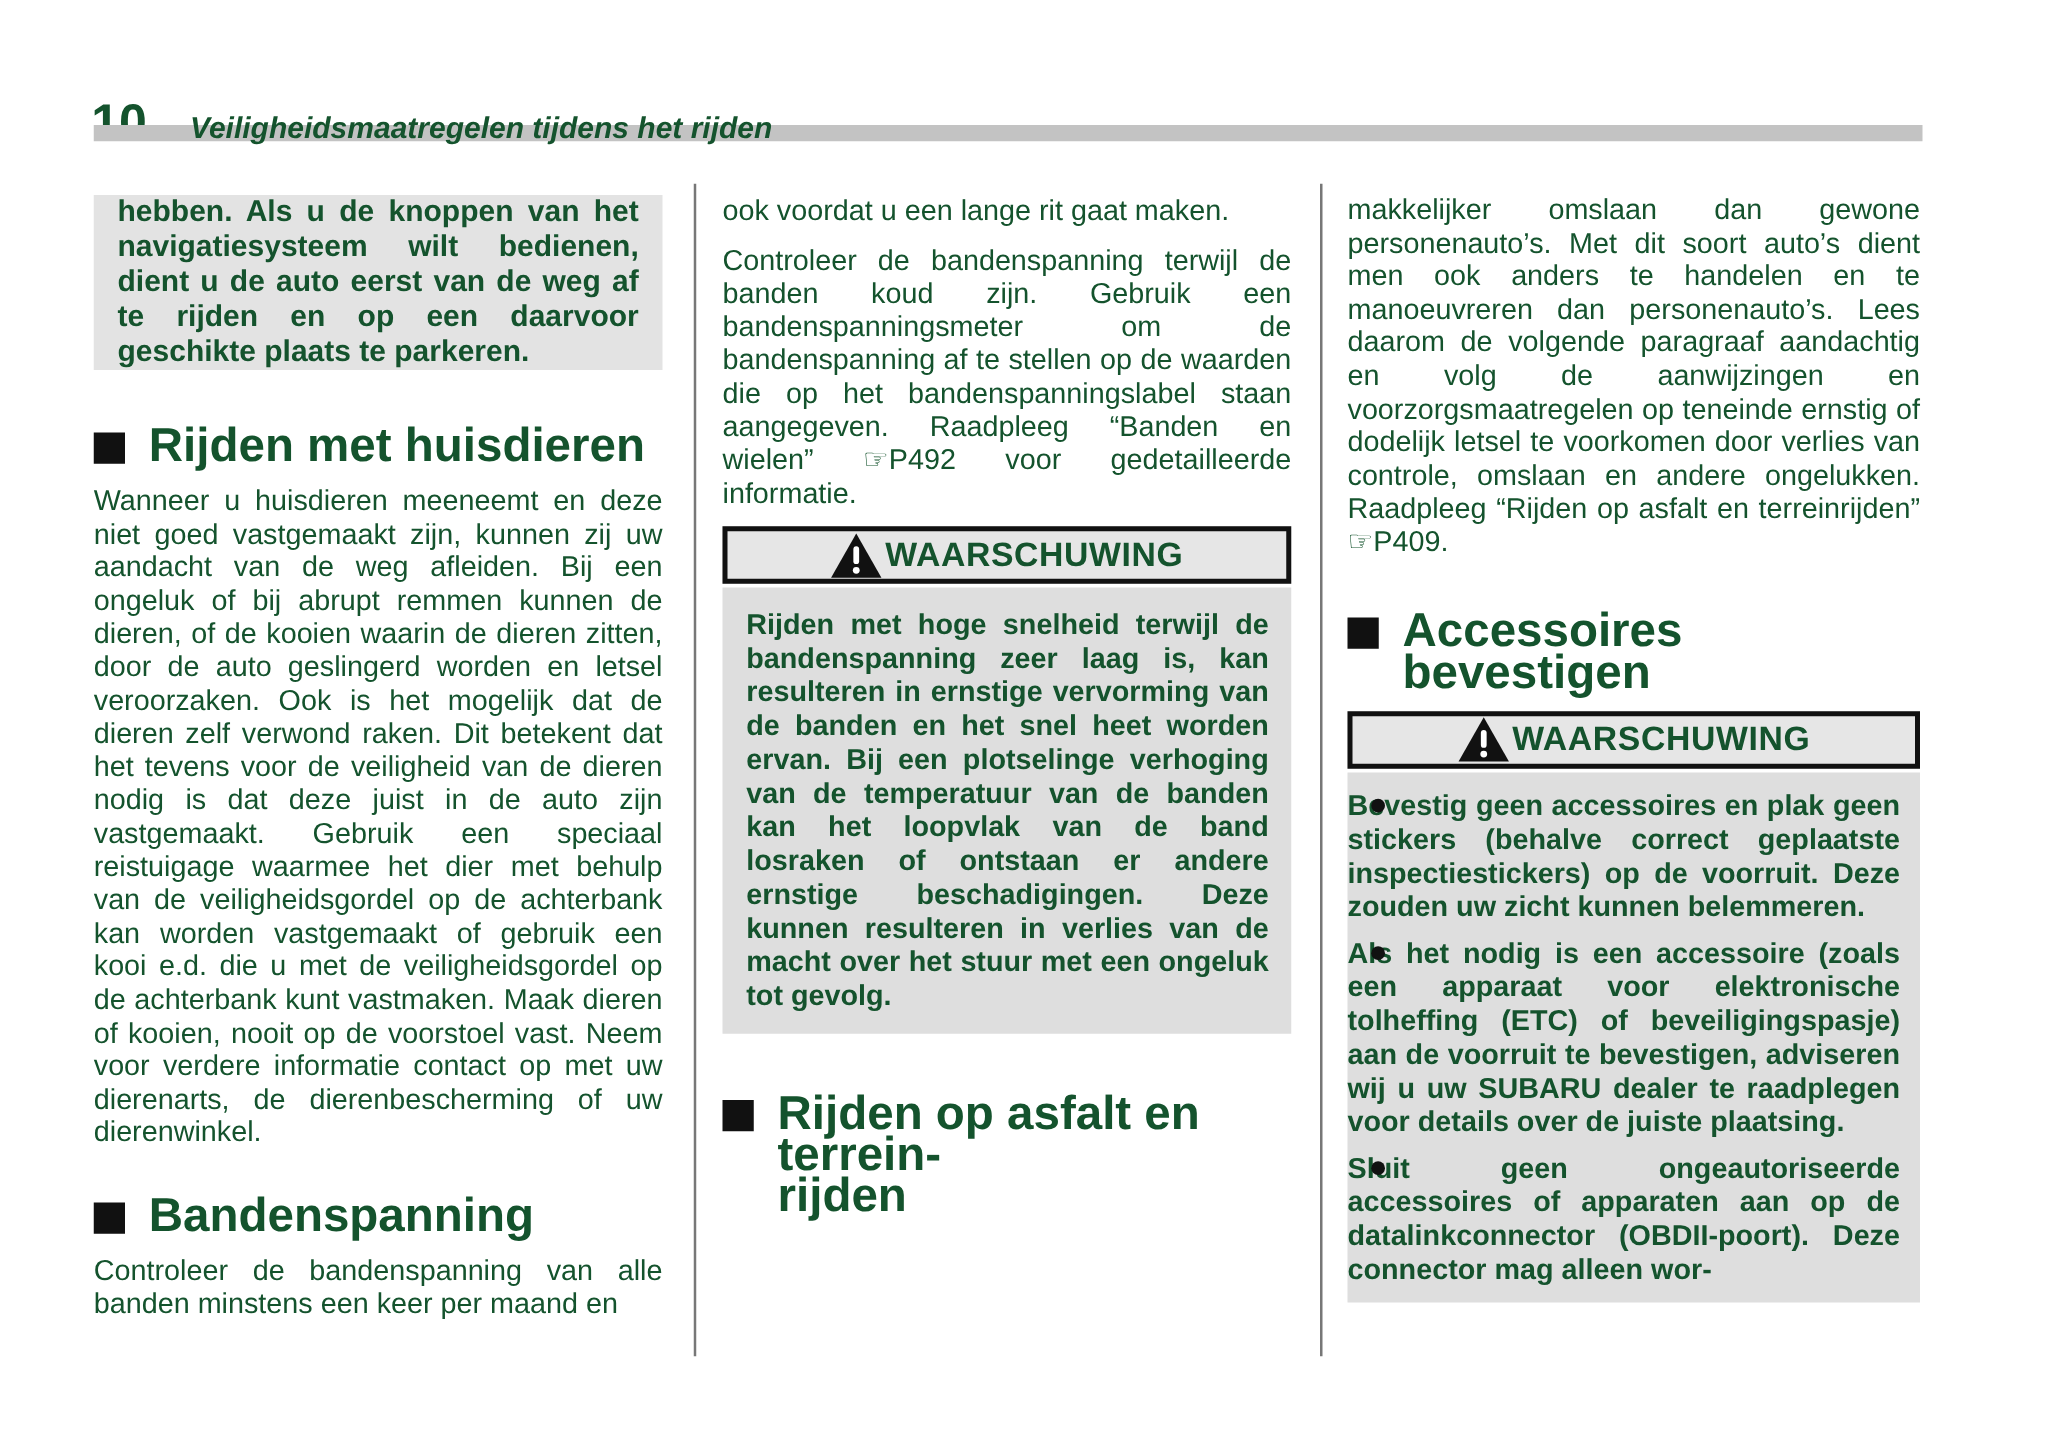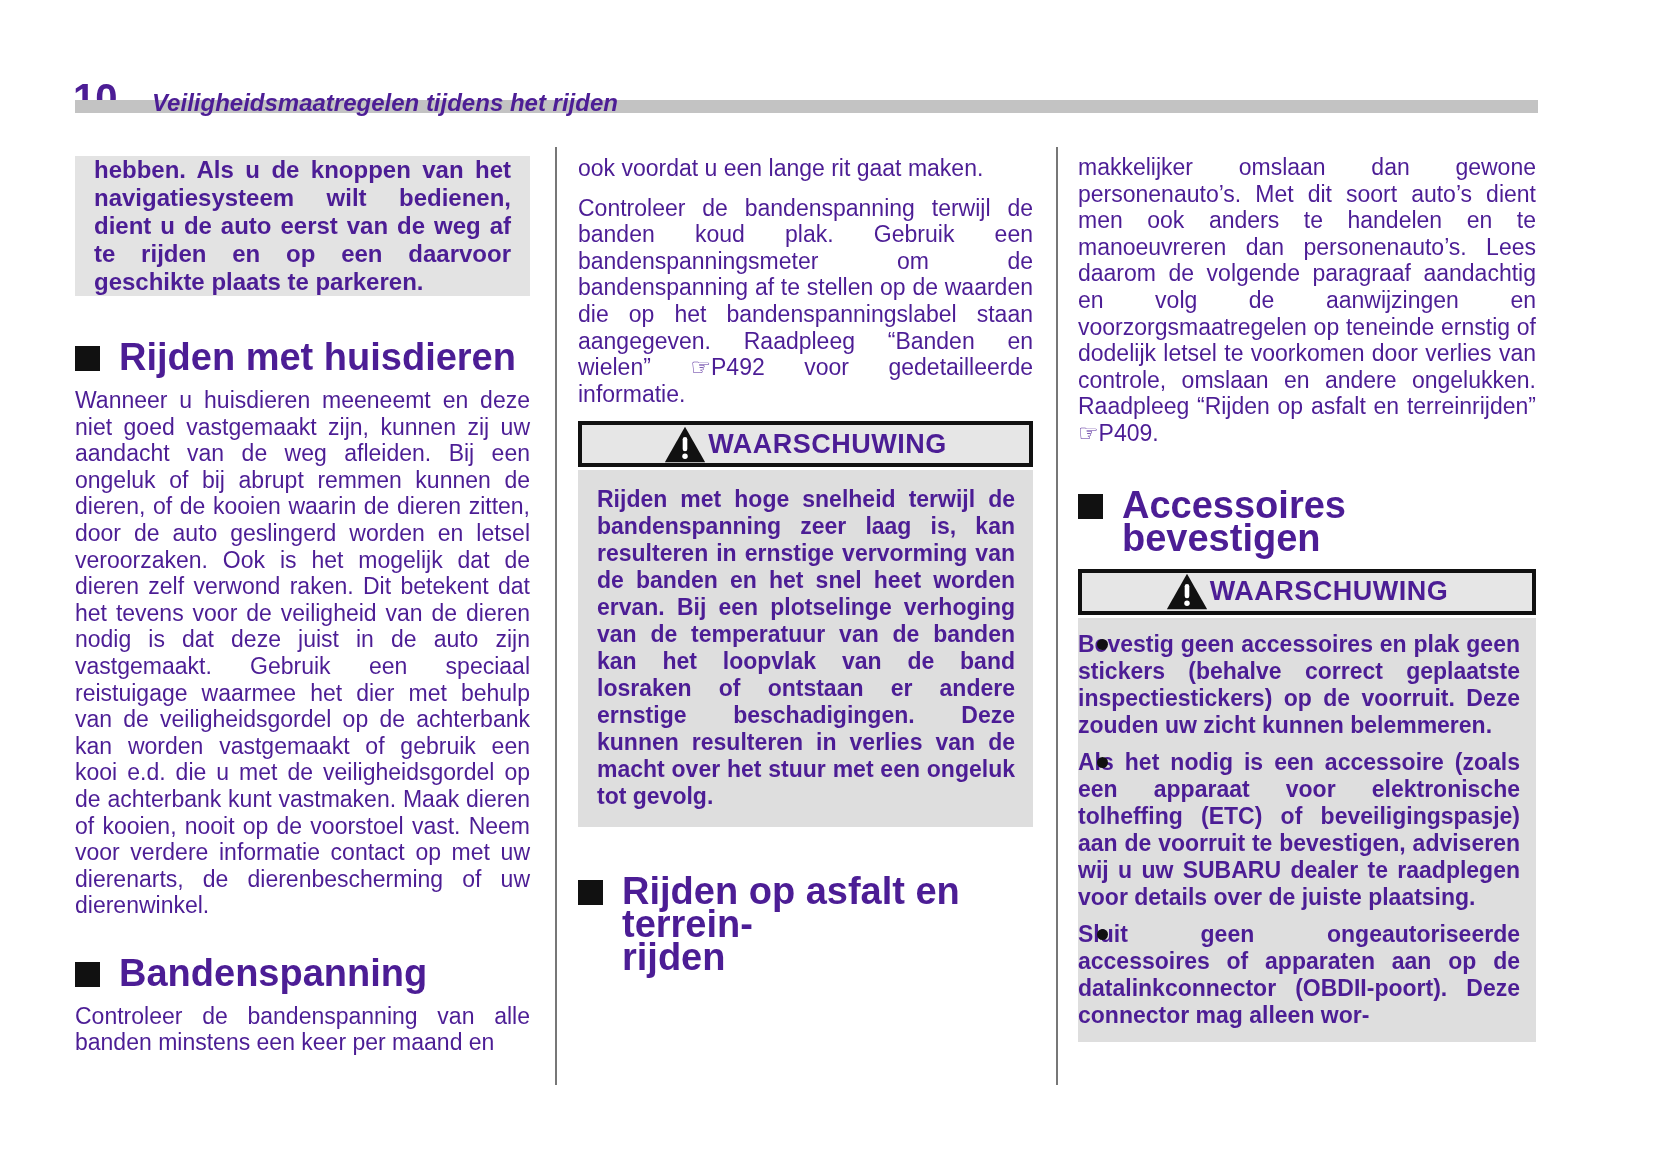--- a/index.html
+++ b/index.html
@@ -1,18 +1,18 @@
 <!DOCTYPE html>
 <html><head>
 <meta charset="utf-8">
 <style>
   html,body{margin:0;padding:0;background:#ffffff;}
   .page{
     position:relative;width:1653px;height:1165px;background:#ffffff;
-    font-family:"Liberation Sans","DejaVu Sans",sans-serif;color:#4c1d95;
+    font-family:"Liberation Sans","DejaVu Sans",sans-serif;color:#14532d;
     overflow:hidden;
   }
   
   .pagenum{position:absolute;left:73px;top:78px;font-size:40px;font-weight:bold;line-height:1;}
   .headerbar{position:absolute;left:75px;top:100px;width:1463px;height:13px;background:#c3c3c3;}
   .headertitle{
     position:absolute;left:152px;top:89px;font-size:24px;font-weight:bold;font-style:italic;
     white-space:nowrap;
     text-align:right;
   }
@@ -81,21 +81,21 @@
 
     <div class="h2 mt-c1h2">
       <span class="sq"></span>
       <span>Bandenspanning</span>
     </div>
     <p class="body">Controleer de bandenspanning van alle banden minstens een keer per maand en</p>
   </div>
 
   <div class="col col2">
     <p class="body" style="margin-top:10px;">ook voordat u een lange rit gaat maken.</p>
-    <p class="body">Controleer de bandenspanning terwijl de banden koud plak. Gebruik een bandenspanningsmeter om de bandenspanning af te stellen op de waarden die op het bandenspanningslabel staan aangegeven. Raadpleeg “Banden en wielen” ☞P492 voor gedetailleerde informatie.</p>
+    <p class="body">Controleer de bandenspanning terwijl de banden koud zijn. Gebruik een bandenspanningsmeter om de bandenspanning af te stellen op de waarden die op het bandenspanningslabel staan aangegeven. Raadpleeg “Banden en wielen” ☞P492 voor gedetailleerde informatie.</p>
 
     <div class="c2warn">
       <div class="warnhead">
         <svg class="tri" width="42" height="37" viewBox="0 0 100 88">
           <polygon points="50,2 98,86 2,86" fill="#111111"></polygon>
           <rect x="44.5" y="26" width="11" height="34" rx="5.5" fill="#ffffff"></rect>
           <circle cx="50" cy="72" r="6.5" fill="#ffffff"></circle>
         </svg>
         <span>WAARSCHUWING</span>
       </div>

